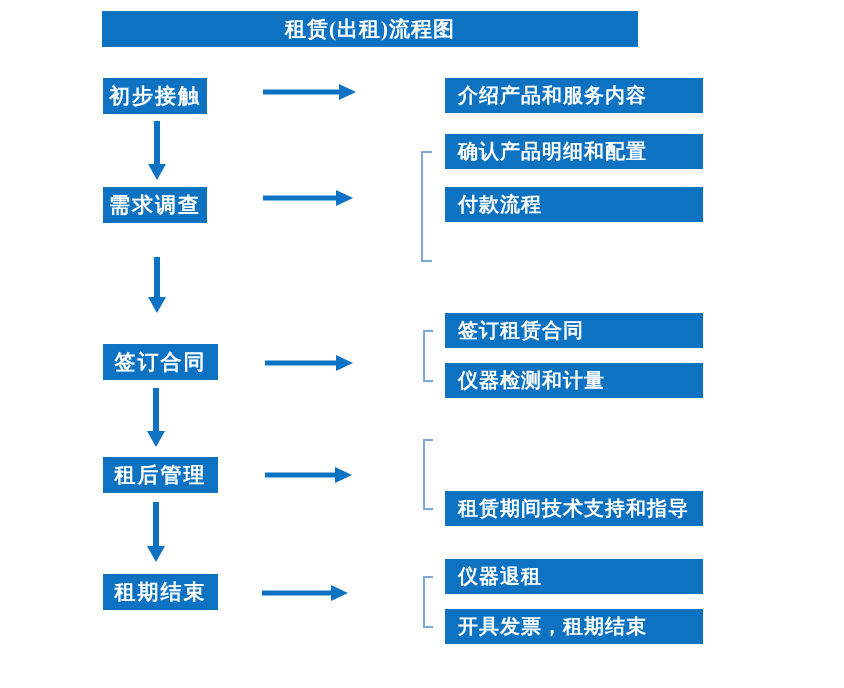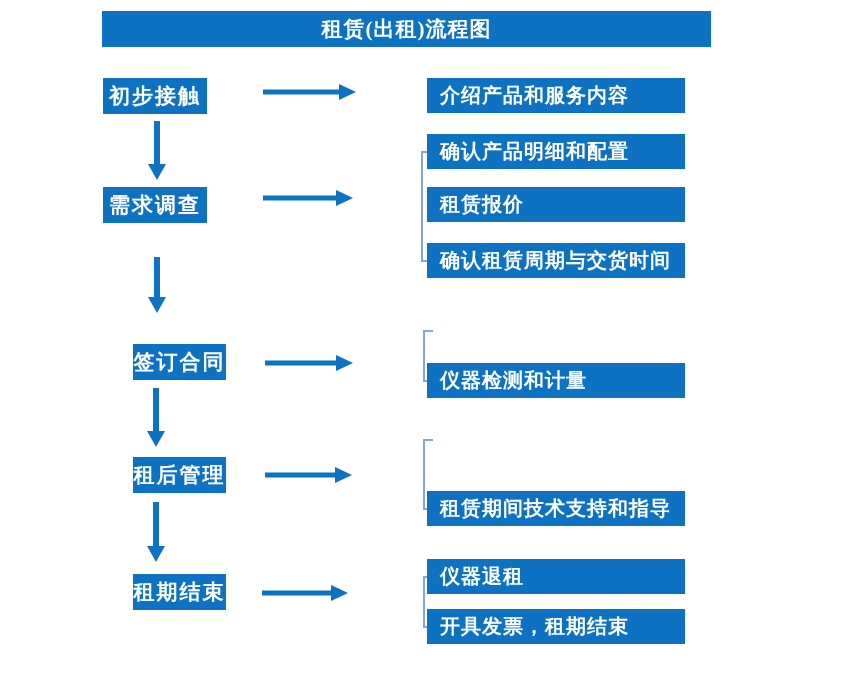--- a/index.html
+++ b/index.html
@@ -10,39 +10,39 @@
   }
   html,body{margin:0;padding:0;background:var(--bg);}
   .canvas{
     position:relative;
     width:844px;height:688px;
     background:var(--bg);
     overflow:hidden;
     font-family:"Liberation Serif","DejaVu Serif",serif;
   }
   .title-bar{
-    position:absolute;left:102px;top:11px;width:609px;height:36px;
+    position:absolute;left:102px;top:11px;width:536px;height:36px;
     background:var(--primary);
     color:var(--text-on-primary);
     font-size:21px;font-weight:bold;
     display:flex;align-items:center;justify-content:center;
     letter-spacing:1px;
   }
   .step-box{
     position:absolute;left:103px;height:36px;
     background:var(--primary);
     color:var(--text-on-primary);
     font-size:21px;font-weight:bold;letter-spacing:2px;
     display:flex;align-items:center;justify-content:center;
     box-sizing:border-box;
   }
   .w-wide{width:104px;}
-  .w-narrow{width:93px;margin-left:30px;}
+  .w-narrow{width:115px;}
   .detail-box{
-    position:absolute;left:427px;width:258px;height:35px;
+    position:absolute;left:445px;width:258px;height:35px;
     background:var(--primary);
     color:var(--text-on-primary);
     font-size:20px;font-weight:bold;letter-spacing:1px;
     display:flex;align-items:center;
     padding-left:13px;
     box-sizing:border-box;
   }
   .connector-layer{
     position:absolute;left:0;top:0;width:844px;height:688px;
     pointer-events:none;
@@ -105,20 +105,20 @@
   </svg>
 
   <div class="step-box w-wide" style="top:78px">初步接触</div>
   <div class="step-box w-wide" style="top:187px">需求调查</div>
   <div class="step-box w-narrow" style="top:344px">签订合同</div>
   <div class="step-box w-narrow" style="top:457px">租后管理</div>
   <div class="step-box w-narrow" style="top:574px">租期结束</div>
 
   <div class="detail-box" style="top:78px">介绍产品和服务内容</div>
   <div class="detail-box" style="top:134px">确认产品明细和配置</div>
-  <div class="detail-box" style="top:187px">租赁报价</div>
-  <div class="detail-box" style="top:243px">确认租赁周期与交货时间</div>
+  <div class="detail-box" style="top:187px">付款流程</div>
+  <div class="detail-box" style="top:313px">签订租赁合同</div>
   <div class="detail-box" style="top:363px">仪器检测和计量</div>
   <div class="detail-box" style="top:559px">仪器退租</div>
   <div class="detail-box" style="top:491px">租赁期间技术支持和指导</div>
   <div class="detail-box" style="top:609px">开具发票，租期结束</div>
 
 </div>
 
 </body></html>

